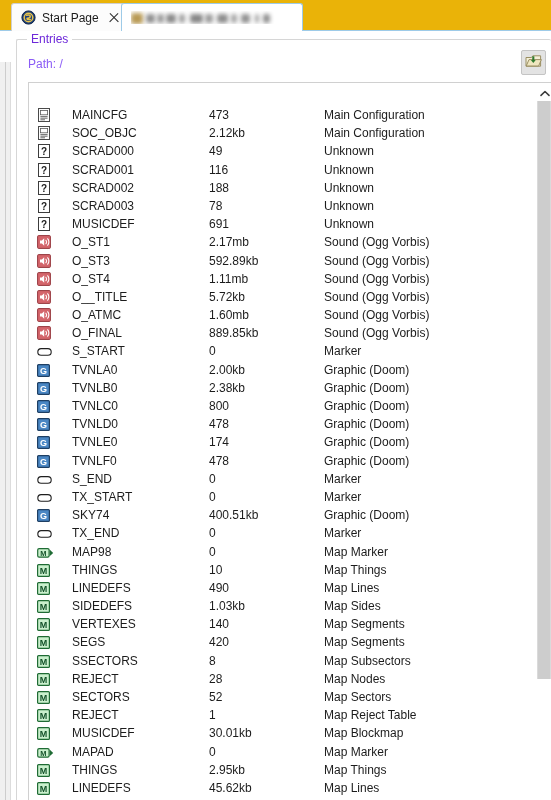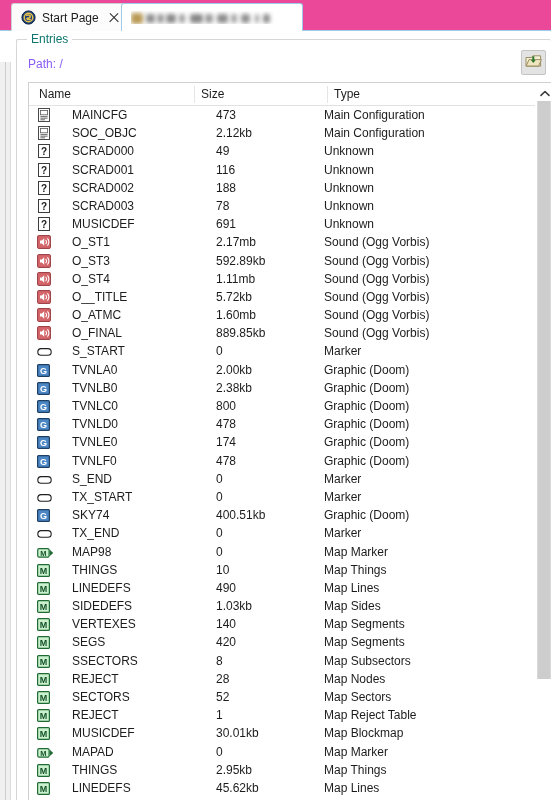--- a/index.html
+++ b/index.html
@@ -14,21 +14,21 @@
   
   #app {
     position: relative;
     width: 551px; height: 800px;
     background: #f0f0f0;
     overflow: hidden;
   }
   .tabstrip {
     position: absolute; top: 0; left: 0;
     width: 551px; height: 31px;
-    background: #ec4899;
+    background: #eab308;
     border-bottom: 1px solid #9ecbe8;
   }
   .tab {
     position: absolute;
     top: 3px; height: 28px;
     display: flex; align-items: center;
     padding: 0 7px 0 9px;
     font-size: 12px; color: #1c1c1c;
     border: 1px solid #c8c8c8;
     border-bottom: none;
@@ -81,21 +81,21 @@
   .groupbox {
     position: absolute; left: 16px; top: 8px;
     width: 535px; height: 775px;
     border: 1px solid #d6d6d6;
     border-right: none;
     border-radius: 2px;
   }
   .group-legend {
     position: absolute; left: 10px; top: -8px;
     background: #ffffff; padding: 0 4px;
-    font-size: 12px; color: #0f766e;
+    font-size: 12px; color: #6d28d9;
   }
   .path-row {
     position: absolute; left: 11px; top: 17px;
     font-size: 12px; color: #8b5cf6;
   }
   .import-btn {
     position: absolute; right: 5px; top: 10px;
     width: 25px; height: 25px;
     background: #e3e3e3;
     border: 1px solid #c4c4c4;
@@ -141,21 +141,21 @@
     position: relative;
     height: 18.2px;
     white-space: nowrap;
   }
   .cell {
     position: absolute; top: 1px;
     font-size: 12px; color: #1c1c1c;
     line-height: 16px;
   }
   .c-name { left: 43px; }
-  .c-size { left: 187px; text-align: center; }
+  .c-size { left: 180px; text-align: center; }
   .c-type { left: 295px; }
 
   .ricon {
     position: absolute; left: 8px; top: 2px;
     width: 16px; height: 14px;
   }
 
   
   .vscroll {
     position: absolute; right: 0; top: 0;
@@ -253,27 +253,20 @@
             <path d="M1 4.5 L6.5 4.5 L7.8 2.8 L15.6 2.8 L15.6 13.2 L1 13.2 Z" fill="#f5f0d8" stroke="#9a8f63" stroke-width="1"></path>
             <path d="M1.2 13 L4 6.6 L16.4 6.6 L13.6 13 Z" fill="#efe6bf" stroke="#9a8f63" stroke-width="1"></path>
             <path d="M8.3 3.3 L8.3 8.1" stroke="#2f7a2f" stroke-width="2.1"></path>
             <path d="M5.9 7.0 L8.3 9.9 L10.7 7.0 Z" fill="#2f7a2f"></path>
           </svg>
         </span>
       </div>
 
       <div class="listview">
 
-        <div class="lv-head">
-          <div class="th col-name">Name</div>
-          <div class="th col-size">Size</div>
-          <div class="th col-type">Type</div>
-          <div class="divider div-1"></div>
-          <div class="divider div-2"></div>
-        </div>
 
         <div class="lv-body" id="lv-body">
             <div class="row">
               <span class="ricon"><svg width="14" height="14" viewBox="0 0 14 14">
                   <rect x="1.5" y="0.5" width="11" height="13" fill="#fdfdfd" stroke="#4a4a4a" stroke-width="1"></rect>
                   <rect x="3.4" y="2.4" width="7.2" height="4.4" fill="none" stroke="#5a5a5a" stroke-width="0.8"></rect>
                   <path d="M3.4 8.6 h7.2 M3.4 10.2 h7.2 M3.4 11.8 h4.6" stroke="#5a5a5a" stroke-width="0.9"></path>
                 </svg></span>
               <div class="cell c-name">MAINCFG</div>
               <div class="cell c-size">473</div>

